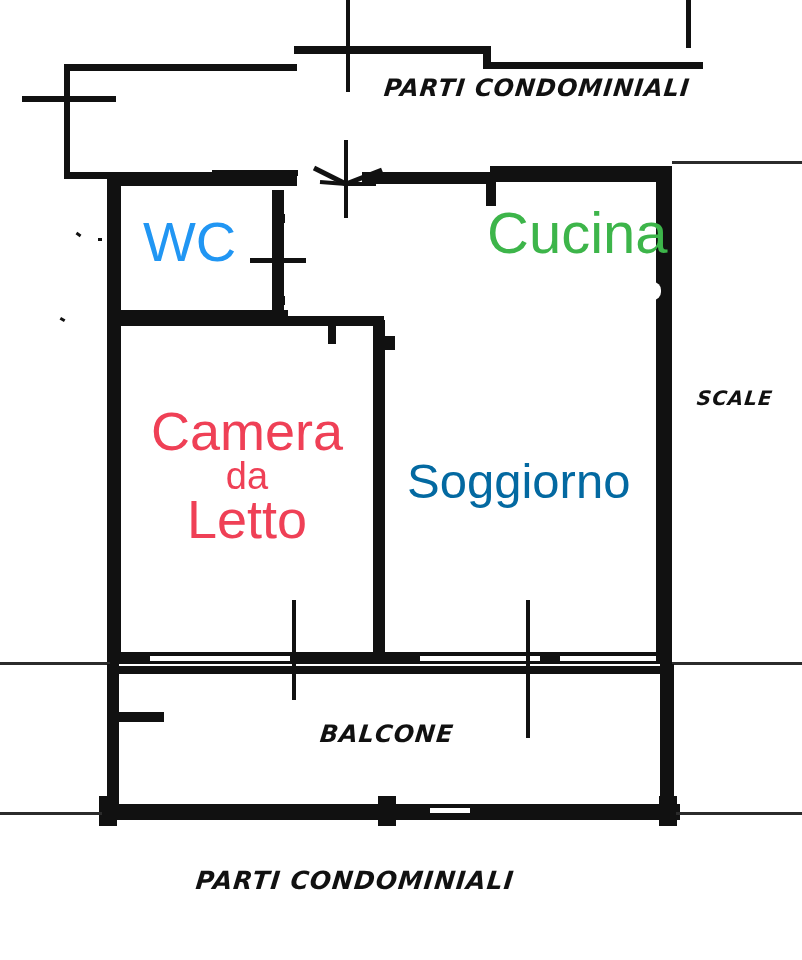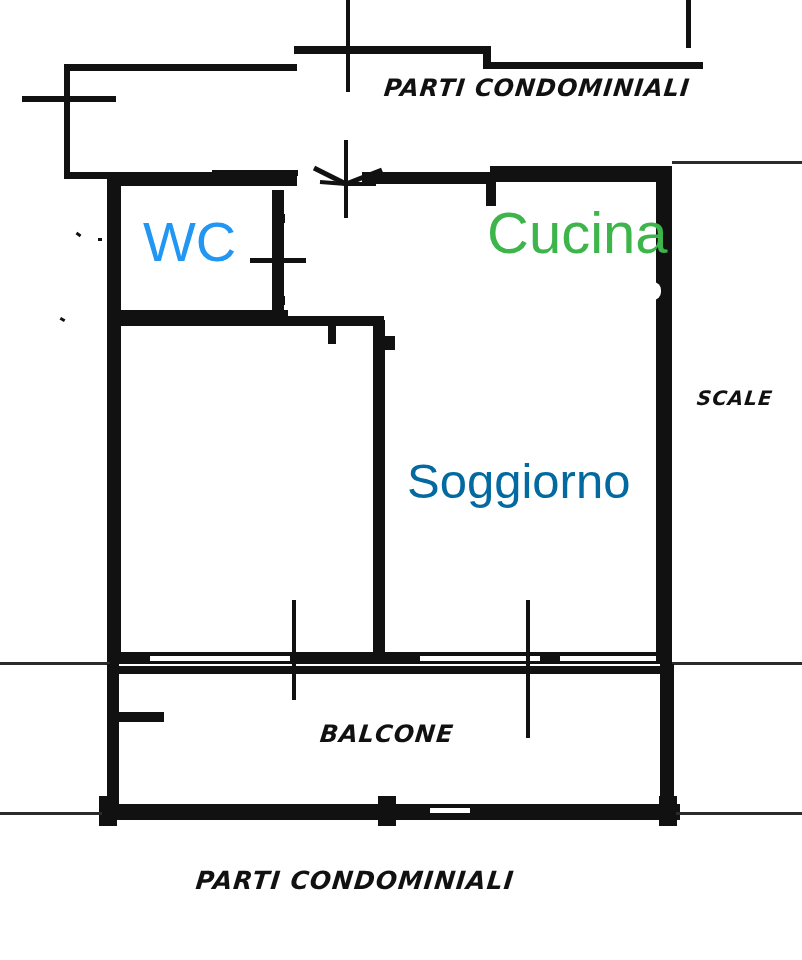--- a/index.html
+++ b/index.html
@@ -142,16 +142,21 @@
   <div class="w" style="left:659px;top:796px;width:18px;height:30px;"></div>
 
   <div class="thin" style="left:0px;top:812px;width:102px;height:3px;"></div>
   <div class="thin" style="left:676px;top:812px;width:126px;height:3px;"></div>
   <div style="position:absolute;left:430px;top:808px;width:40px;height:5px;background:#ffffff;"></div>
 
   <div class="label room room-blue" style="left:143px;top:214px;font-size:56px;">WC</div>
 
   <div class="label room room-green" style="left:487px;top:204px;font-size:58px;">Cucina</div>
 
+  <div class="cam-wrap room room-red" style="left:140px;top:406px;width:214px;">
+    <span class="cam-main">Camera</span>
+    <span class="cam-mid">da</span>
+    <span class="cam-main">Letto</span>
+  </div>
 
   <div class="label room room-orange" style="left:407px;top:457px;font-size:49px;">Soggiorno</div>
 
 </div>
 
 </body></html>

